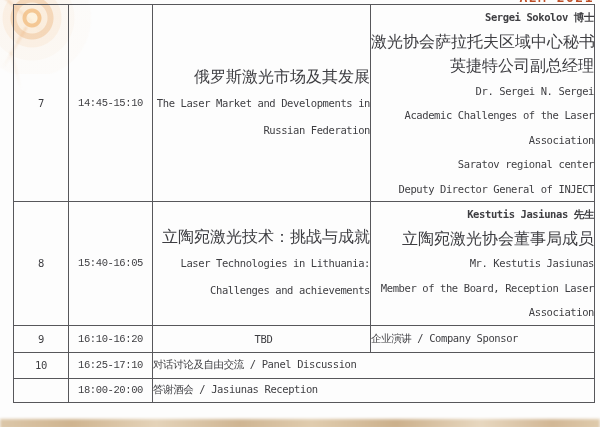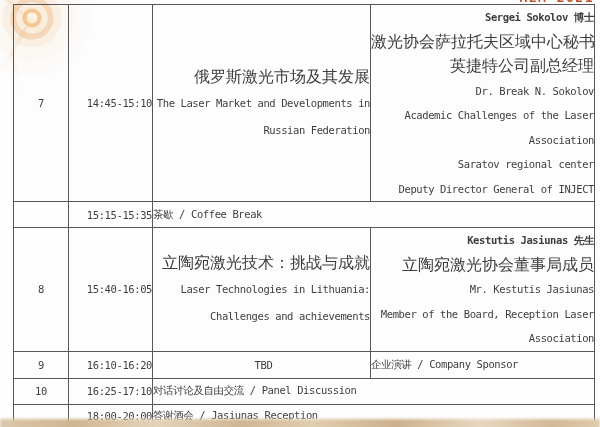--- a/index.html
+++ b/index.html
@@ -52,21 +52,21 @@
     border-collapse:collapse; table-layout:fixed; width:581px;
     background:transparent;
   }
   table.agenda td {
     border:1px solid #57575b;
     vertical-align:middle;
     font-size:10.5px; letter-spacing:-0.4px; white-space:nowrap;
     overflow:hidden; padding:0;
   }
   td.c-no   { text-align:center; font-size:11px; }
-  td.c-time { text-align:right; font-size:11px; letter-spacing:0; }
+  td.c-time { text-align:center; font-size:11px; letter-spacing:0;font-family:Liberation Mono, monospace; }
   td.c-topic, td.c-speaker, td.c-merged { padding-left:6px; }
   td.c-topic.center { text-align:center; padding-left:4px; }
   .lines div { white-space:nowrap;text-align:right; }
   .lh27  { line-height:27px; }
   .lh245 { line-height:24.5px; }
   .zh { font-size:16px; letter-spacing:0; }
   .bold { font-weight:bold; }
   tr.r7  { height:197px; }
   tr.rcb { height:26px; }
   tr.r8  { height:123px; }
@@ -103,34 +103,29 @@
           <div class="zh">俄罗斯激光市场及其发展</div>
           <div>The Laser Market and Developments in</div>
           <div>Russian Federation</div>
         </div>
       </td>
       <td class="c-speaker">
         <div class="lines lh245">
           <div class="bold">Sergei Sokolov 博士</div>
           <div class="zh">激光协会萨拉托夫区域中心秘书长</div>
           <div class="zh">英捷特公司副总经理</div>
-          <div>Dr. Break N. Sokolov</div>
+          <div>Dr. Sergei N. Sergei</div>
           <div>Academic Challenges of the Laser</div>
           <div>Association</div>
           <div>Saratov regional center</div>
           <div>Deputy Director General of INJECT</div>
         </div>
       </td>
     </tr>
 
-    <tr class="rcb">
-      <td class="c-no"></td>
-      <td class="c-time">15:15-15:35</td>
-      <td class="c-merged zh" colspan="2">茶歇 / Coffee Break</td>
-    </tr>
 
     <tr class="r8">
       <td class="c-no">8</td>
       <td class="c-time">15:40-16:05</td>
       <td class="c-topic">
         <div class="lines lh27">
           <div class="zh">立陶宛激光技术：挑战与成就</div>
           <div>Laser Technologies in Lithuania:</div>
           <div>Challenges and achievements</div>
         </div>

